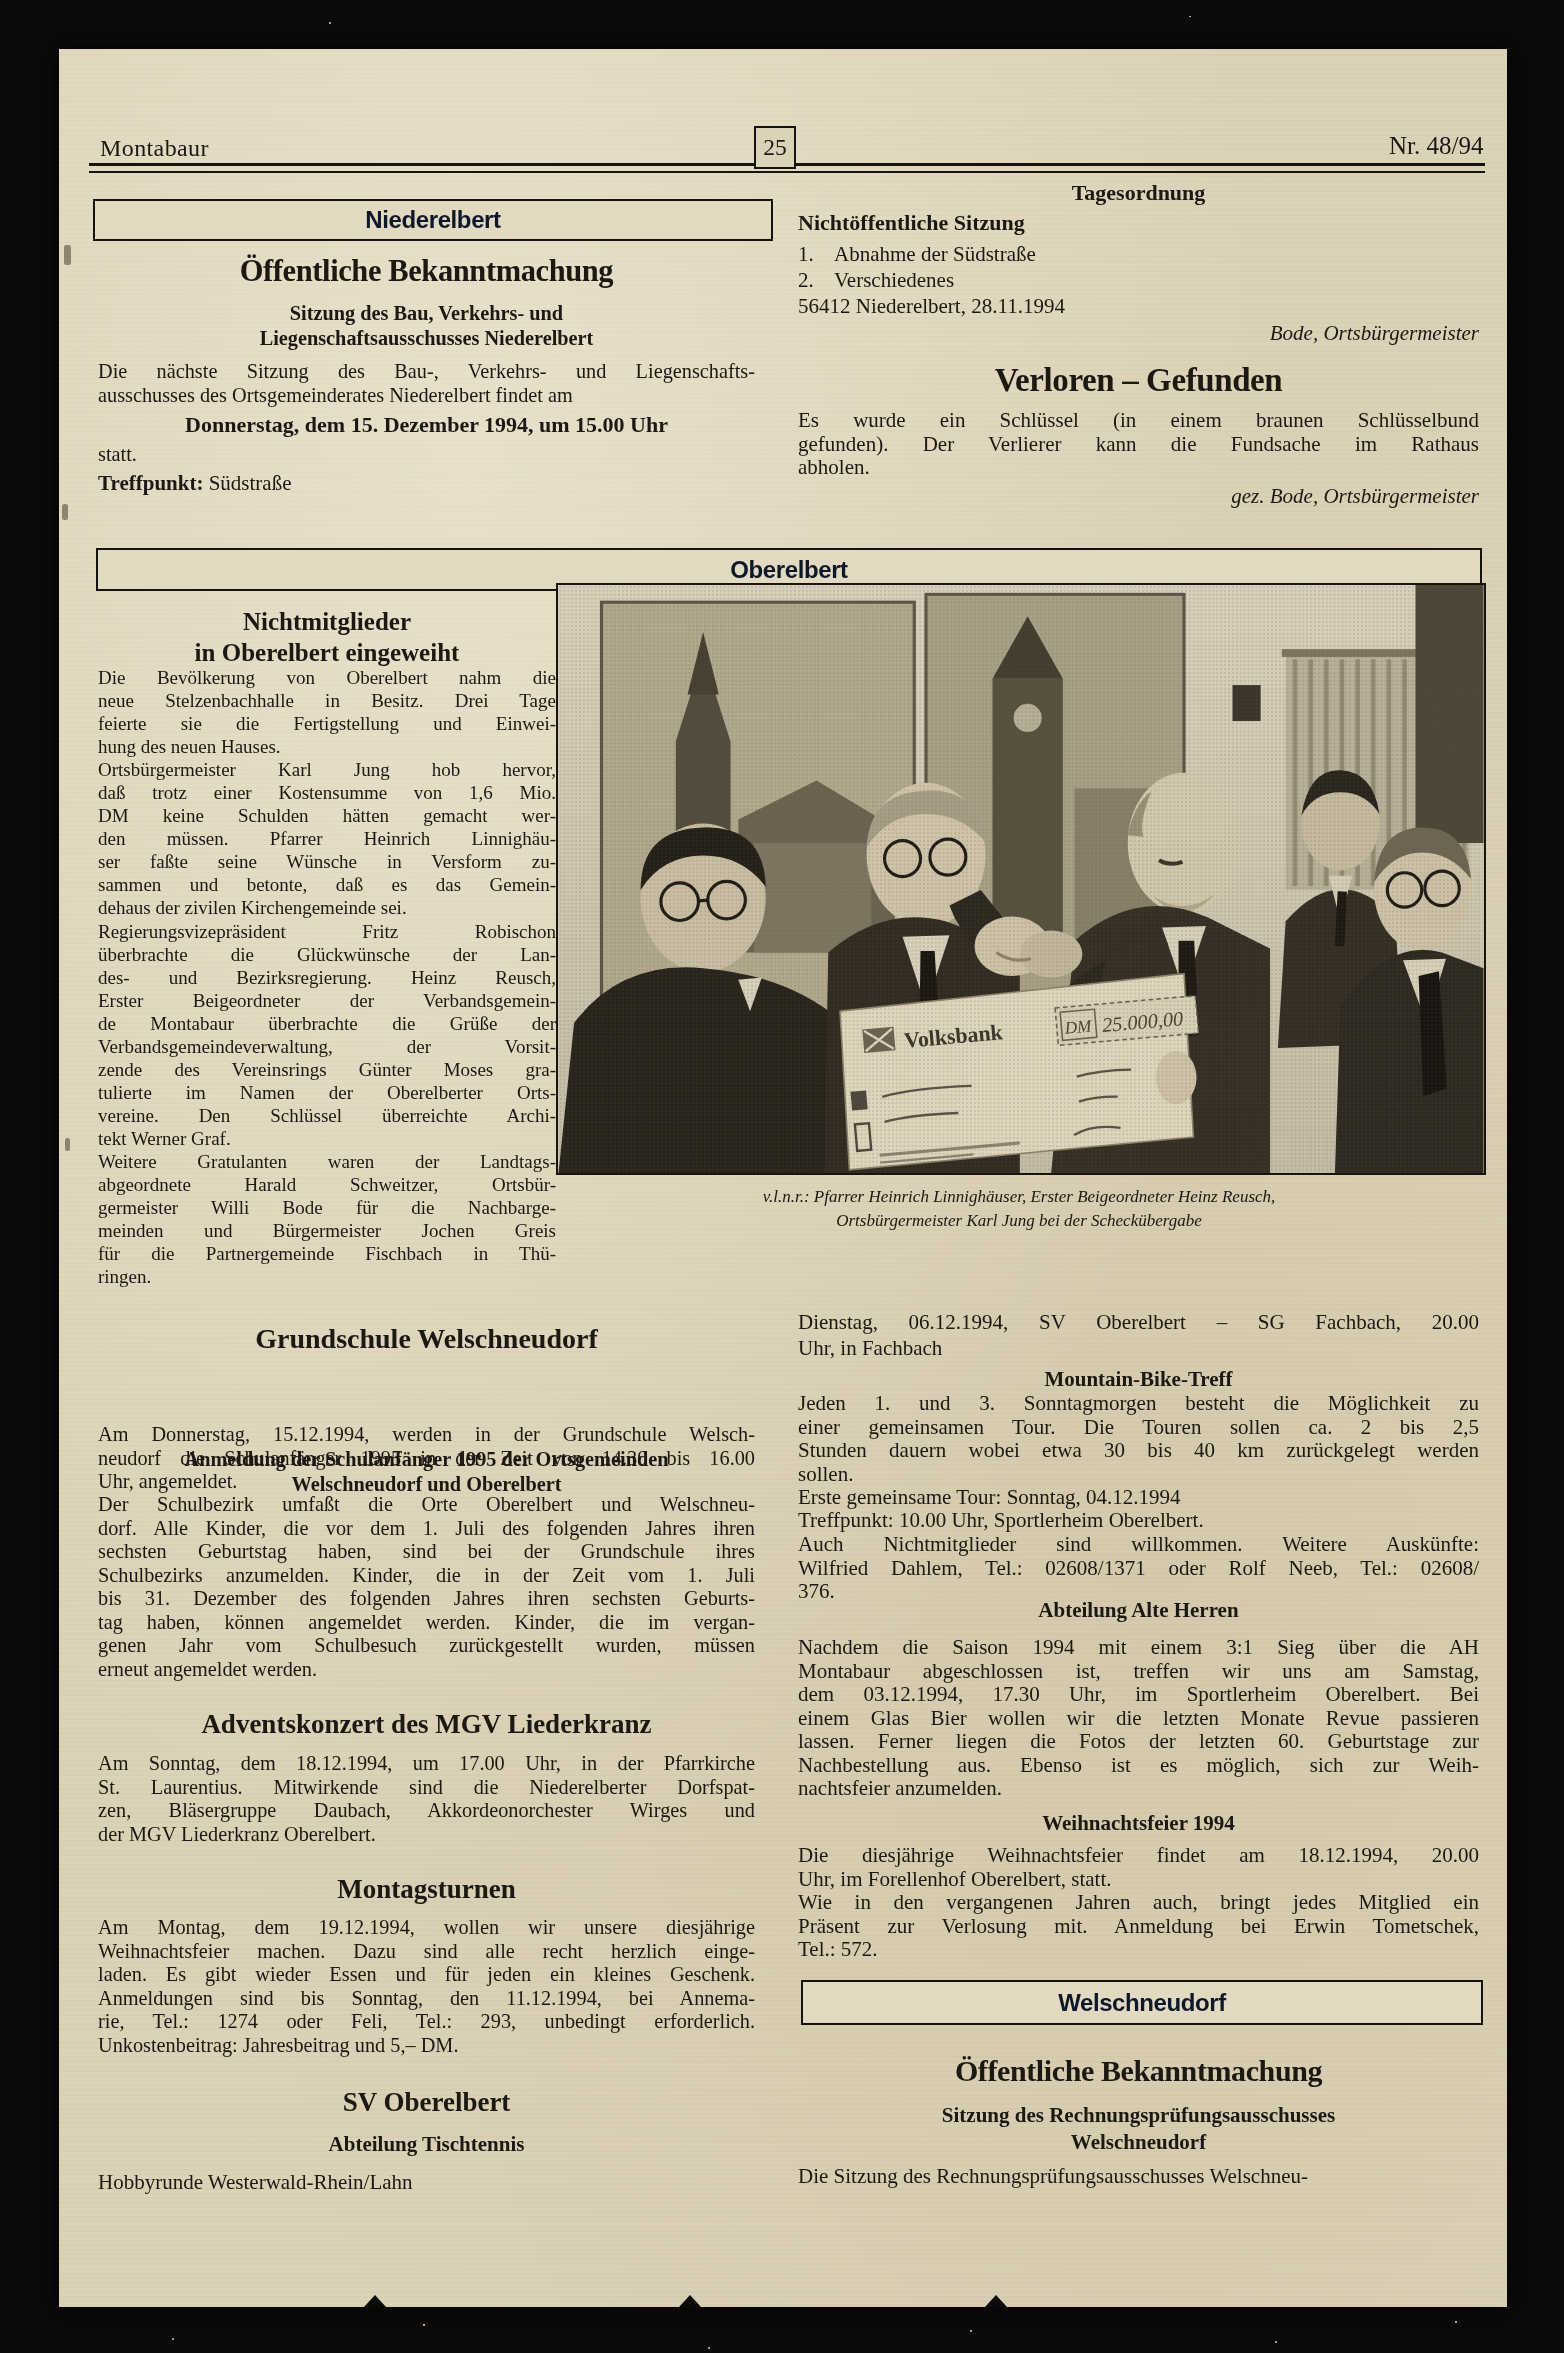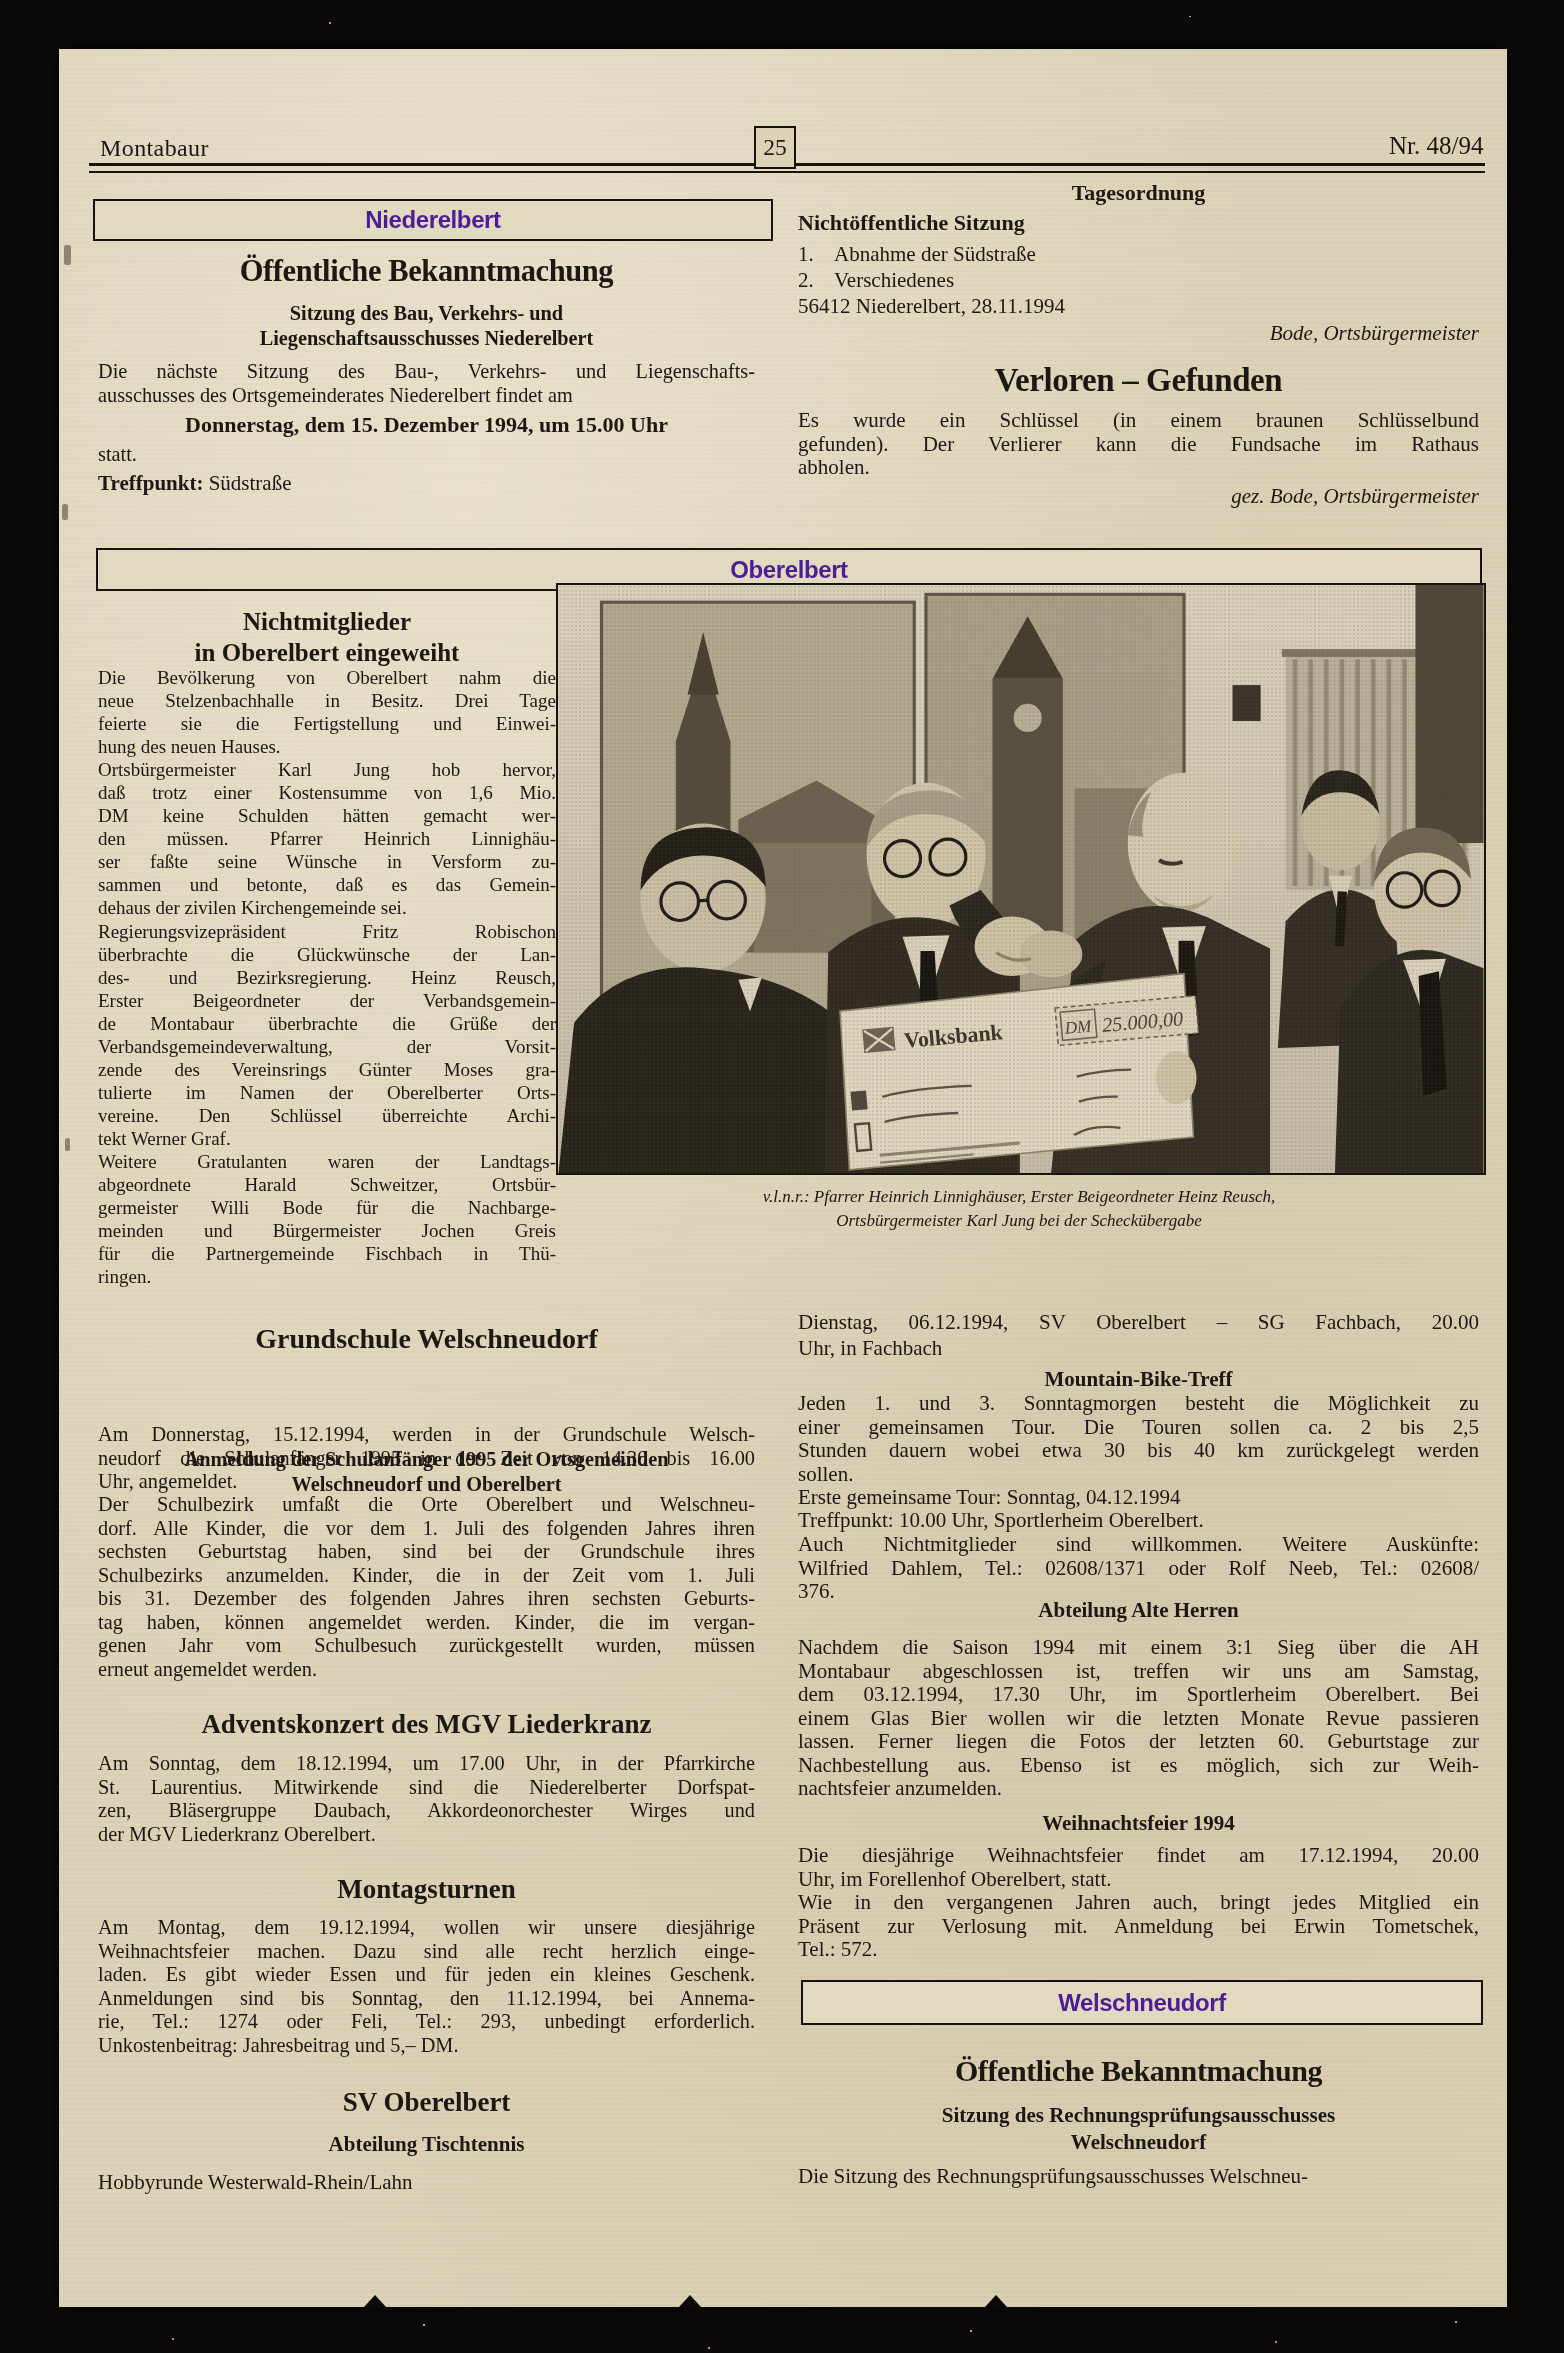--- a/index.html
+++ b/index.html
@@ -21,21 +21,21 @@
   .pagenum-box{position:absolute;left:695px;top:77px;width:38px;height:39px;border:2.3px solid #16130e;
                background:#dcd2b7;text-align:center;line-height:39px;font-size:23.5px;z-index:3;}
   .hdr-right{position:absolute;right:23.5px;top:83px;font-size:25px;}
   .rule{position:absolute;left:30px;right:22px;background:#17140f;}
   .rule.thick{top:114px;height:3.1px;}
   .rule.thin{top:122px;height:1.6px;}
   
   .banner{position:absolute;border:2.3px solid #16130e;background:#e2d9c1;
           font-family:"Liberation Sans","DejaVu Sans",sans-serif;font-weight:bold;
           display:flex;align-items:center;justify-content:center;letter-spacing:-0.4px;}
-  .banner .bt{font-size:24px;color:#4c1d95;}
+  .banner .bt{font-size:24px;color:#0f172a;}
   
   .blk{position:absolute;}
   .c{text-align:center;}
   .r{text-align:right;}
   .b{font-weight:bold;}
   .h1{font-size:30.5px;font-weight:bold;letter-spacing:-0.4px;}
   .h2{font-size:27px;font-weight:bold;}
   .h3{font-size:21px;font-weight:bold;}
   .body26{font-size:20.3px;line-height:23.5px;}
   .body27{font-size:21px;line-height:23.5px;}
@@ -378,21 +378,21 @@
         <div>Montabaur abgeschlossen ist, treffen wir uns am Samstag,</div>
         <div>dem 03.12.1994, 17.30 Uhr, im Sportlerheim Oberelbert. Bei</div>
         <div>einem Glas Bier wollen wir die letzten Monate Revue passieren</div>
         <div>lassen. Ferner liegen die Fotos der letzten 60. Geburtstage zur</div>
         <div>Nachbestellung aus. Ebenso ist es möglich, sich zur Weih-</div>
         <div>nachtsfeier anzumelden.</div>
       </div>
 
     <div class="blk c h3" style="left:739px;top:1762px;width:681px;">Weihnachtsfeier 1994</div>
     <div class="blk body27 just" style="left:739px;top:1795px;width:681px;">
-        <div>Die diesjährige Weihnachtsfeier findet am 17.12.1994, 20.00</div>
+        <div>Die diesjährige Weihnachtsfeier findet am 18.12.1994, 20.00</div>
         <div>Uhr, im Forellenhof Oberelbert, statt.</div>
       </div>
     <div class="blk body27 just" style="left:739px;top:1842px;width:681px;">
         <div>Wie in den vergangenen Jahren auch, bringt jedes Mitglied ein</div>
         <div>Präsent zur Verlosung mit. Anmeldung bei Erwin Tometschek,</div>
         <div>Tel.: 572.</div>
       </div>
 
     <div class="banner" style="left:742px;top:1931px;width:678px;height:41px;">
       <span class="bt">Welschneudorf</span>

